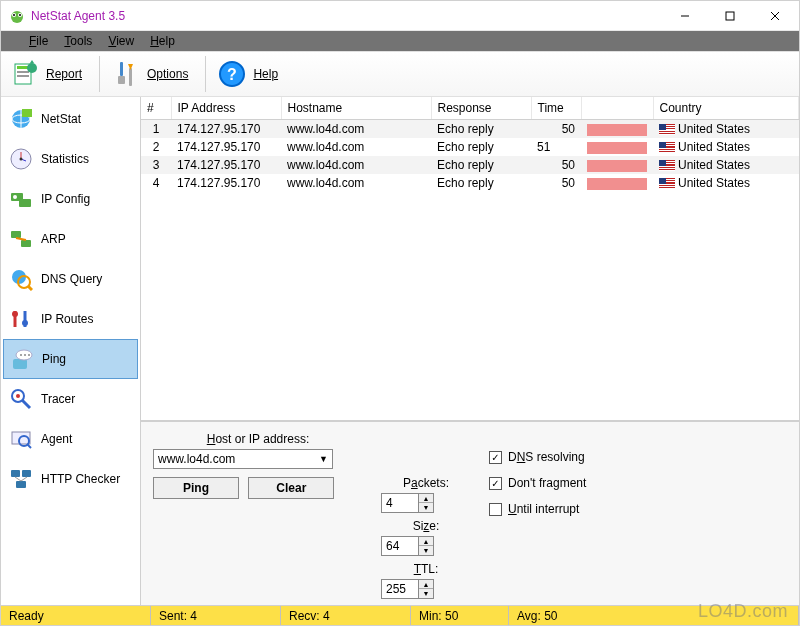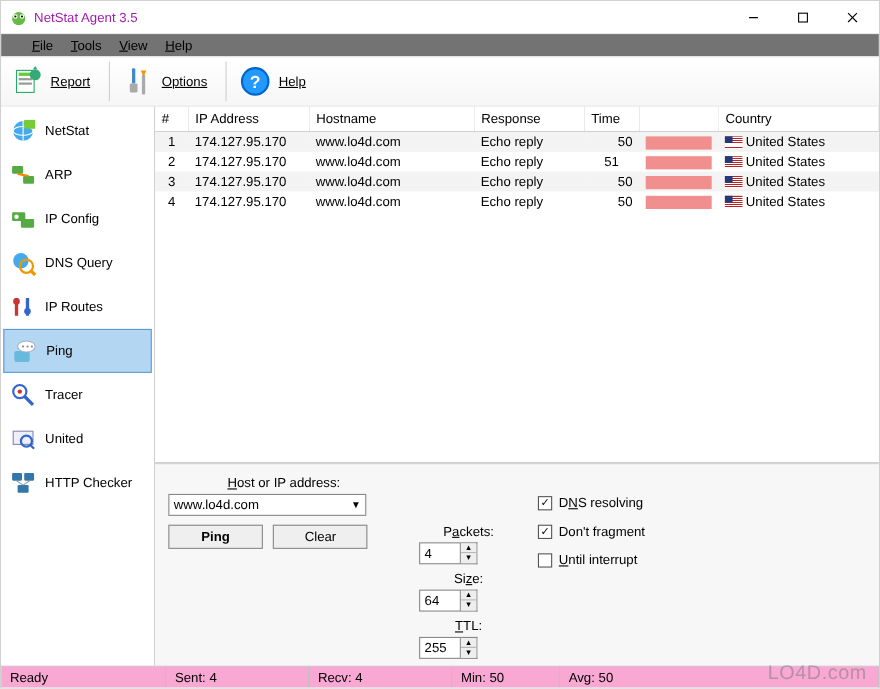--- a/index.html
+++ b/index.html
@@ -134,37 +134,37 @@
 }
 .combo { width: 180px; display:flex; justify-content:space-between; align-items:center; height:20px;}
 .combo .dd { font-size:9px; }
 .spin { display:flex; align-items:center; }
 .spin input { width: 38px; text-align:left; height:20px; }
 .spin .arrows { display:flex; flex-direction:column; border:1px solid #888; border-left:none; height:20px;}
 .spin .arrows span { display:block; width:14px; height:9px; font-size:7px; text-align:center; line-height:9px; background:#eee; border-bottom:1px solid #aaa; }
 .spin .arrows span:last-child { border-bottom:none; }
 .panel .btn {
   border: 1px solid #888; background: #efefef; padding: 3px 0; width: 86px; text-align:center;
-  display:inline-block; margin-right:6px;
+  display:inline-block; margin-right:6px;font-weight:bold;
 }
 .panel .btn.bold { font-weight: bold; }
 .chk { display:flex; align-items:center; gap:6px; margin-bottom: 12px; }
 .chk .box { width:13px; height:13px; border:1px solid #555; display:flex; align-items:center; justify-content:center; font-size:10px; background:#fff; }
 
 .col1 { width: 210px; }
 .col2 { width: 90px; margin-top: 44px; }
 .col3 { width: 100px; }
 .col4 { flex:1; padding-top: 18px; }
 
 
 .statusbar {
   height: 20px;
   display: flex;
   border-top: 1px solid #d0d0d0;
-  background: #f9a8d4;
+  background: #fde047;
   font-size: 12px;
 }
 .statusbar .cell {
   border-right: 1px solid #c0c0c0;
   padding: 2px 8px;
   display:flex; align-items:center;
 }
 .statusbar .cell.w1{width:150px;} .statusbar .cell.w2{width:130px;}
 .statusbar .cell.w3{width:130px;} .statusbar .cell.w4{width:130px;}
 .statusbar .cell.w5{width:98px;} .statusbar .cell.w6{flex:1;}
@@ -265,41 +265,52 @@
           <svg width="24" height="24">
             <circle cx="12" cy="12" r="9" fill="#4ae"></circle>
             <ellipse cx="12" cy="12" rx="9" ry="4" fill="none" stroke="#fff"></ellipse>
             <line x1="12" y1="3" x2="12" y2="21" stroke="#fff"></line>
             <rect x="13" y="2" width="10" height="8" fill="#7c3"></rect>
           </svg>
         </span>
       <span>NetStat</span>
     </div>
 
+    <div class="side-item">
+      <span class="sicon">
+          <svg width="24" height="24">
+            <circle cx="12" cy="12" r="10" fill="#eef" stroke="#88a"></circle>
+            <line x1="12" y1="12" x2="12" y2="5" stroke="#c33"></line>
+            <line x1="12" y1="12" x2="17" y2="14" stroke="#33c"></line>
+            <circle cx="12" cy="12" r="1.5" fill="#333"></circle>
+          </svg>
+        </span>
+      <span>Statistics</span>
+    </div>
+
+    <div class="side-item">
+      <span class="sicon">
+          <svg width="24" height="24">
+            <rect x="2" y="6" width="12" height="8" fill="#5a4" rx="1"></rect>
+            <rect x="10" y="12" width="12" height="8" fill="#5a4" rx="1"></rect>
+            <circle cx="6" cy="10" r="2" fill="#fff"></circle>
+          </svg>
+        </span>
+      <span>IP Config</span>
+    </div>
 
     <div class="side-item">
       <span class="sicon">
           <svg width="24" height="24">
             <rect x="2" y="4" width="10" height="7" fill="#5a4" rx="1"></rect>
             <rect x="12" y="13" width="10" height="7" fill="#5a4" rx="1"></rect>
             <path d="M7 11 L17 13" stroke="#e80" stroke-width="2"></path>
           </svg>
         </span>
       <span>ARP</span>
-    </div>
-
-    <div class="side-item">
-      <span class="sicon">
-          <svg width="24" height="24">
-            <rect x="2" y="6" width="12" height="8" fill="#5a4" rx="1"></rect>
-            <rect x="10" y="12" width="12" height="8" fill="#5a4" rx="1"></rect>
-            <circle cx="6" cy="10" r="2" fill="#fff"></circle>
-          </svg>
-        </span>
-      <span>IP Config</span>
     </div>
 
     <div class="side-item">
       <span class="sicon">
           <svg width="24" height="24">
             <circle cx="10" cy="10" r="7" fill="#4ae"></circle>
             <circle cx="15" cy="15" r="6" fill="none" stroke="#e90" stroke-width="2"></circle>
             <line x1="19" y1="19" x2="23" y2="23" stroke="#e90" stroke-width="3"></line>
           </svg>
         </span>
@@ -343,21 +354,21 @@
     </div>
 
     <div class="side-item">
       <span class="sicon">
           <svg width="24" height="24">
             <rect x="3" y="5" width="18" height="12" fill="#eef" stroke="#88a"></rect>
             <circle cx="15" cy="14" r="5" fill="none" stroke="#36c" stroke-width="2"></circle>
             <line x1="18" y1="17" x2="22" y2="21" stroke="#36c" stroke-width="2"></line>
           </svg>
         </span>
-      <span>United</span>
+      <span>Agent</span>
     </div>
 
     <div class="side-item">
       <span class="sicon">
           <svg width="24" height="24">
             <rect x="2" y="3" width="9" height="7" fill="#37a" rx="1"></rect>
             <rect x="13" y="3" width="9" height="7" fill="#37a" rx="1"></rect>
             <rect x="7" y="14" width="10" height="7" fill="#37a" rx="1"></rect>
             <line x1="6" y1="10" x2="12" y2="14" stroke="#999"></line>
             <line x1="18" y1="10" x2="12" y2="14" stroke="#999"></line>
@@ -390,21 +401,21 @@
               <td>Echo reply</td>
               <td style="text-align:right">50</td>
               <td><span class="bar-cell"></span></td>
               <td><span class="flag-us"></span>United States</td>
             </tr>
             <tr>
               <td style="text-align:center">2</td>
               <td>174.127.95.170</td>
               <td>www.lo4d.com</td>
               <td>Echo reply</td>
-              <td style="text-align:center">51</td>
+              <td style="text-align:left">51</td>
               <td><span class="bar-cell"></span></td>
               <td><span class="flag-us"></span>United States</td>
             </tr>
             <tr class="alt">
               <td style="text-align:center">3</td>
               <td>174.127.95.170</td>
               <td>www.lo4d.com</td>
               <td>Echo reply</td>
               <td style="text-align:right">50</td>
               <td><span class="bar-cell"></span></td>

